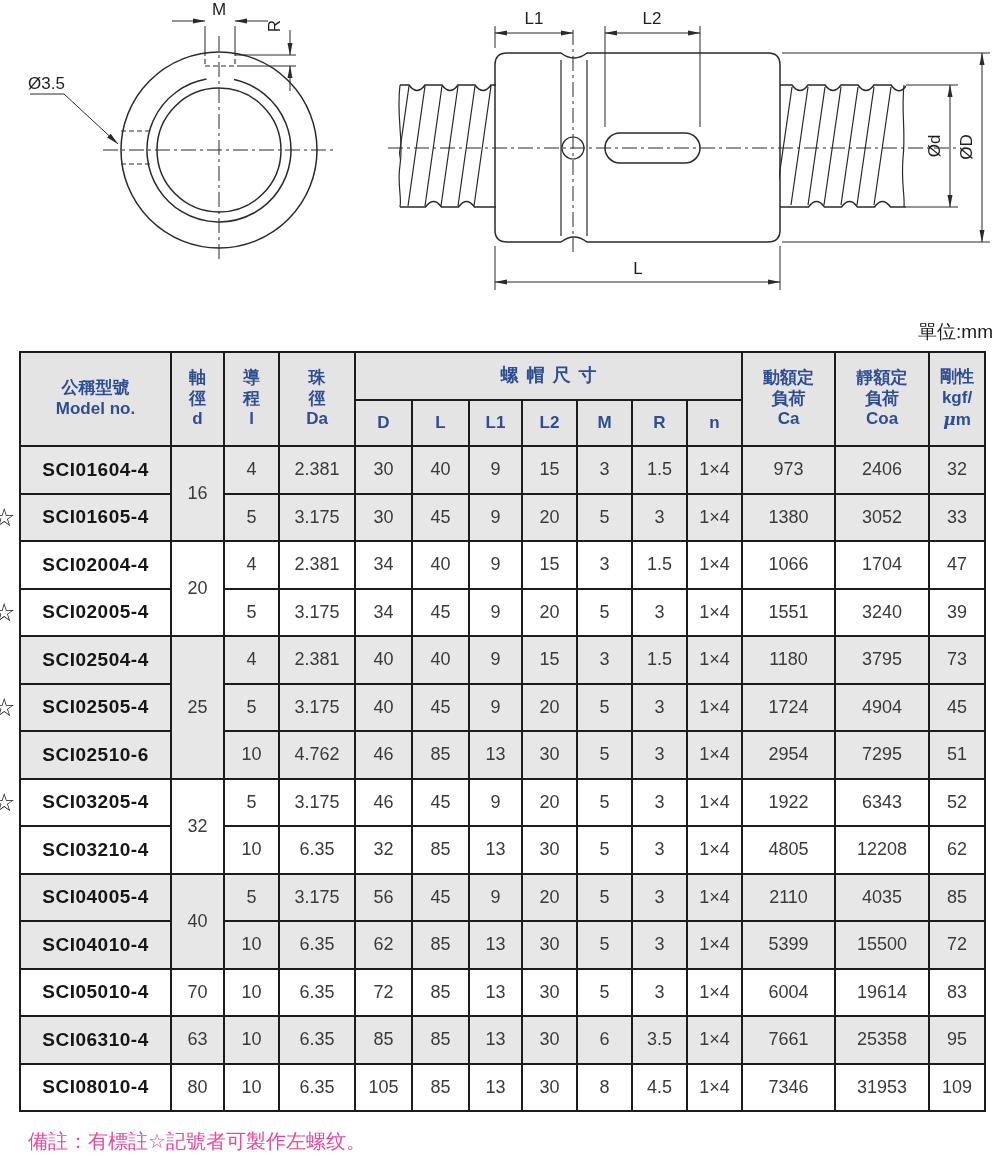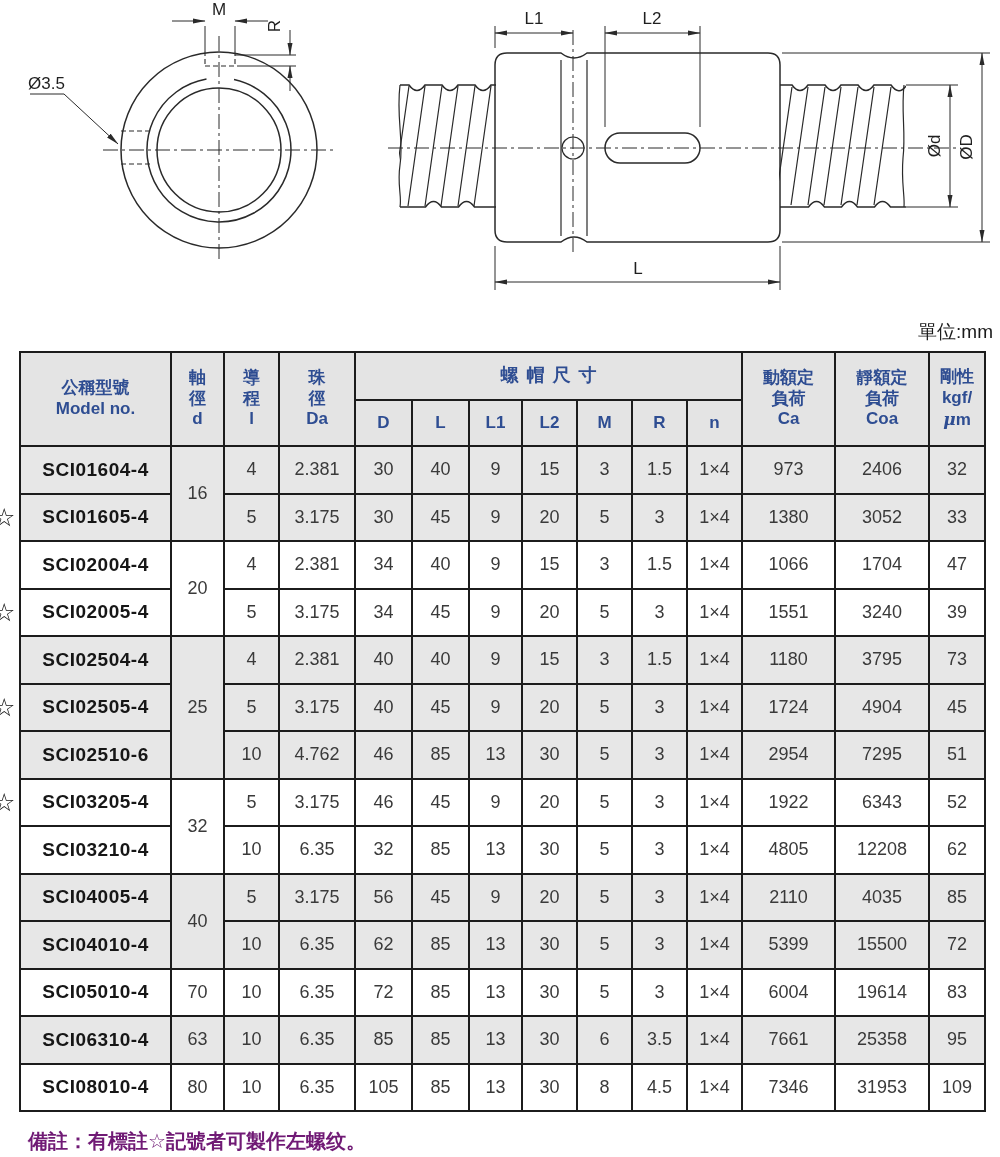--- a/index.html
+++ b/index.html
@@ -9,21 +9,21 @@
   .drawing{position:absolute;left:0;top:0;}
   .drawing .obj{stroke:#2a2a2a;stroke-width:1.5;fill:none;}
   .drawing .mid{stroke:#2a2a2a;stroke-width:1.2;fill:none;}
   .drawing .thin{stroke:#2a2a2a;stroke-width:1;fill:none;}
   .drawing .hid{stroke:#2a2a2a;stroke-width:1.1;fill:none;stroke-dasharray:5 3;}
   .drawing .cl{stroke:#2a2a2a;stroke-width:1;fill:none;stroke-dasharray:15 4 3 4;}
   .drawing text{fill:#1f1f1f;stroke:none;font-size:17px;
         font-family:"Liberation Sans","DejaVu Sans",sans-serif;}
   
   .unit{position:absolute;right:7px;top:319px;font-size:19px;font-weight:400;color:#1a1a1a;}
-  .note{position:absolute;left:28px;top:1128px;font-size:20px;font-weight:700;color:#701a75;}
+  .note{position:absolute;left:28px;top:1128px;font-size:20px;font-weight:400;color:#ec4899;}
   
   table.spec{position:absolute;left:19px;top:351px;width:965px;
         border-collapse:collapse;table-layout:fixed;}
   .spec th,.spec td{border:2px solid #1c1c1c;text-align:center;vertical-align:middle;padding:0;}
   .spec thead th{background:#e4e4e4;color:#2e4d92;font-weight:600;font-size:17px;line-height:1.22;}
   .spec thead tr.h1 th{height:46px;}
   .spec thead tr.h2 th{height:44px;}
   .spec th.nutspan{font-size:18px;letter-spacing:8px;text-indent:8px;}
   .hline{display:block;}
   .mu::first-letter{font-style:italic;font-family:"DejaVu Serif",serif;}

